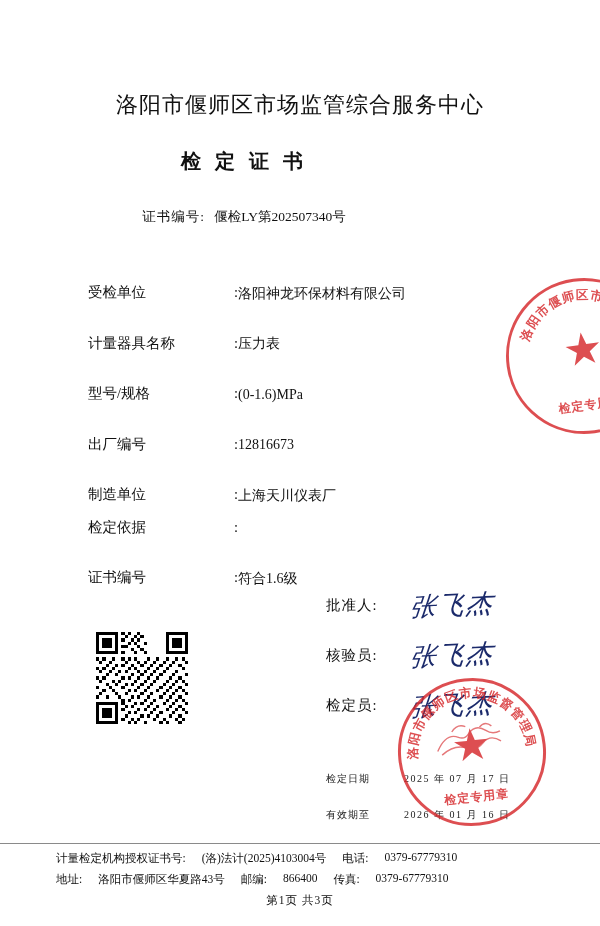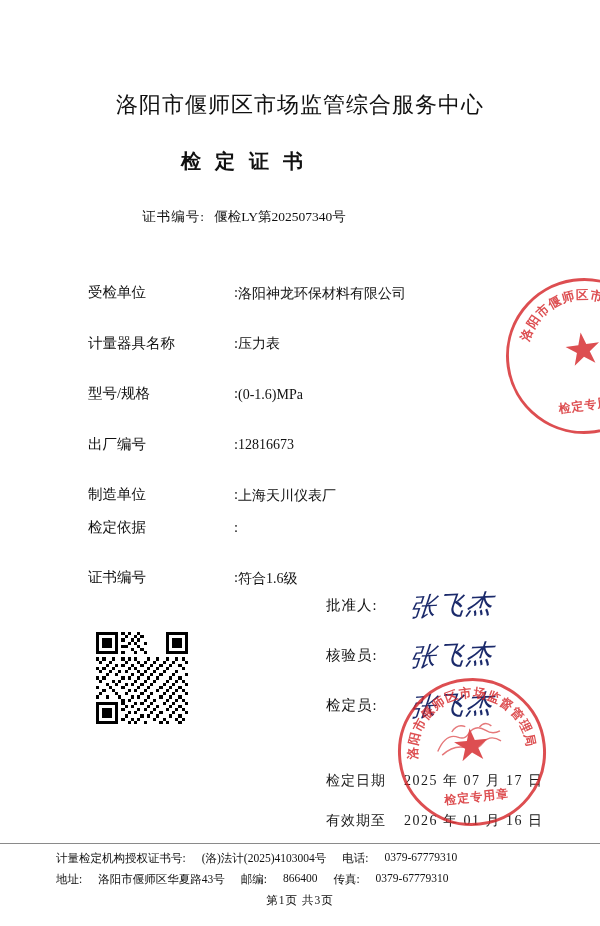--- a/index.html
+++ b/index.html
@@ -124,21 +124,21 @@
     white-space: nowrap;
     letter-spacing: 2px;
   }
 
   
   .date-rows {
     position: absolute;
     left: 326px;
     top: 772px;
     width: 256px;
-    font-size: 14px;
+    font-size: 10px;
   }
   .date-row {
     display: flex;
     align-items: baseline;
     margin-bottom: 22px;
     white-space: nowrap;
   }
   .date-label {
     width: 78px;
     flex: 0 0 78px;

